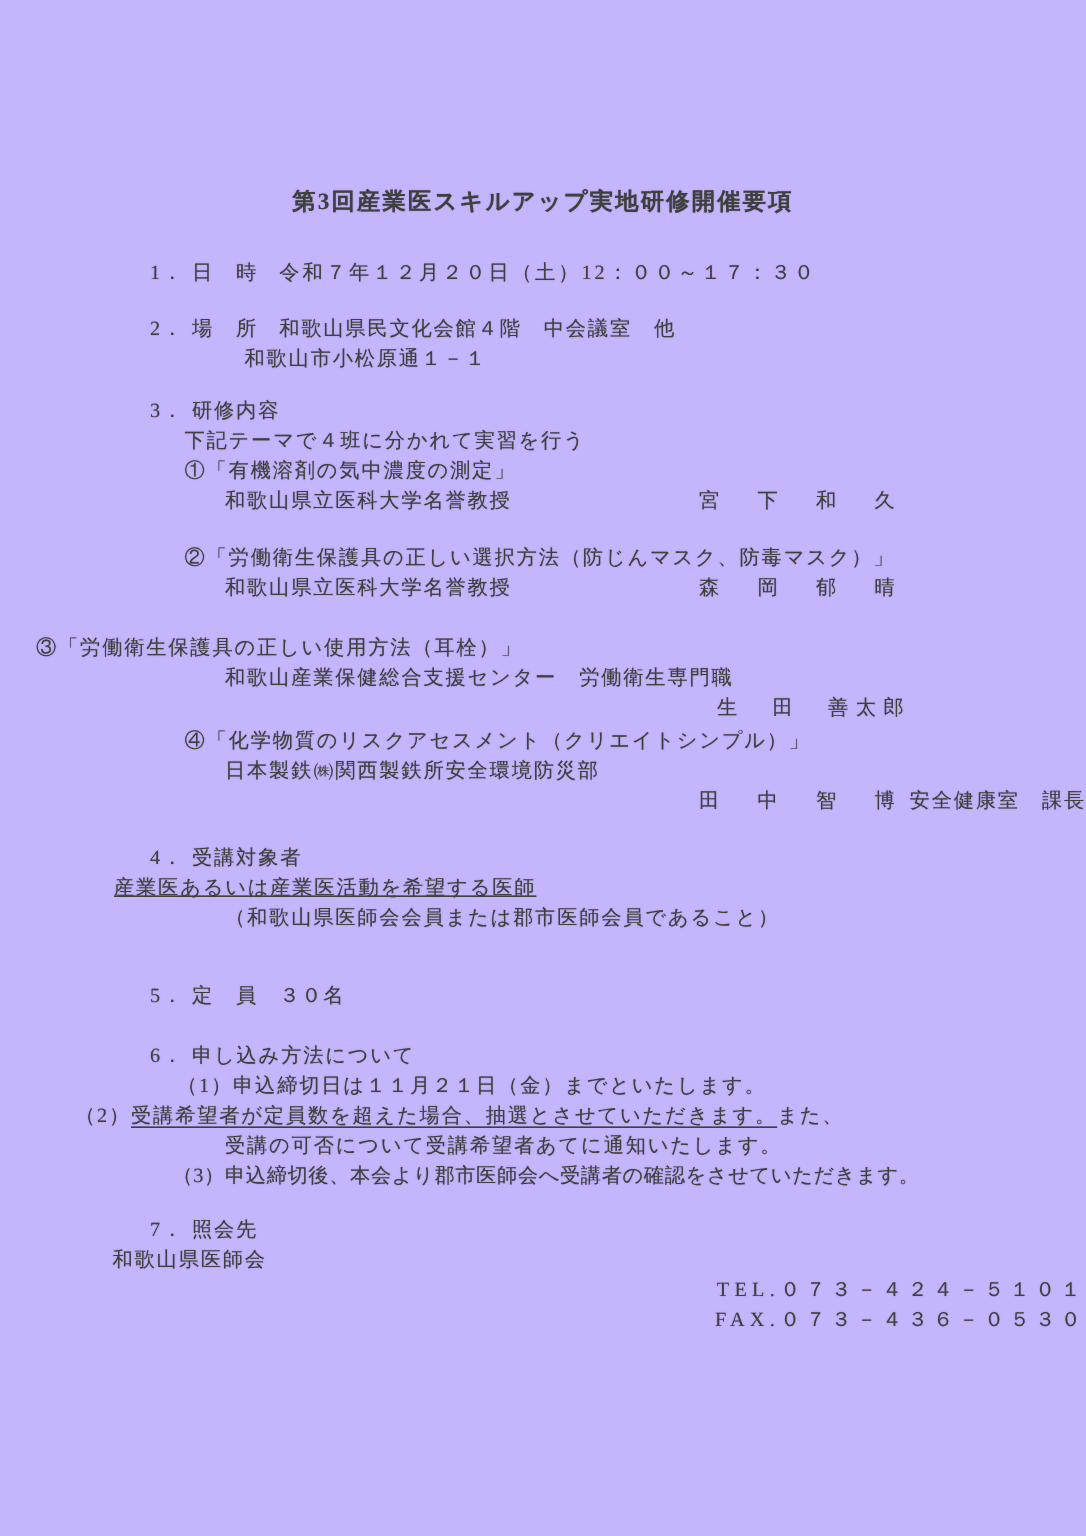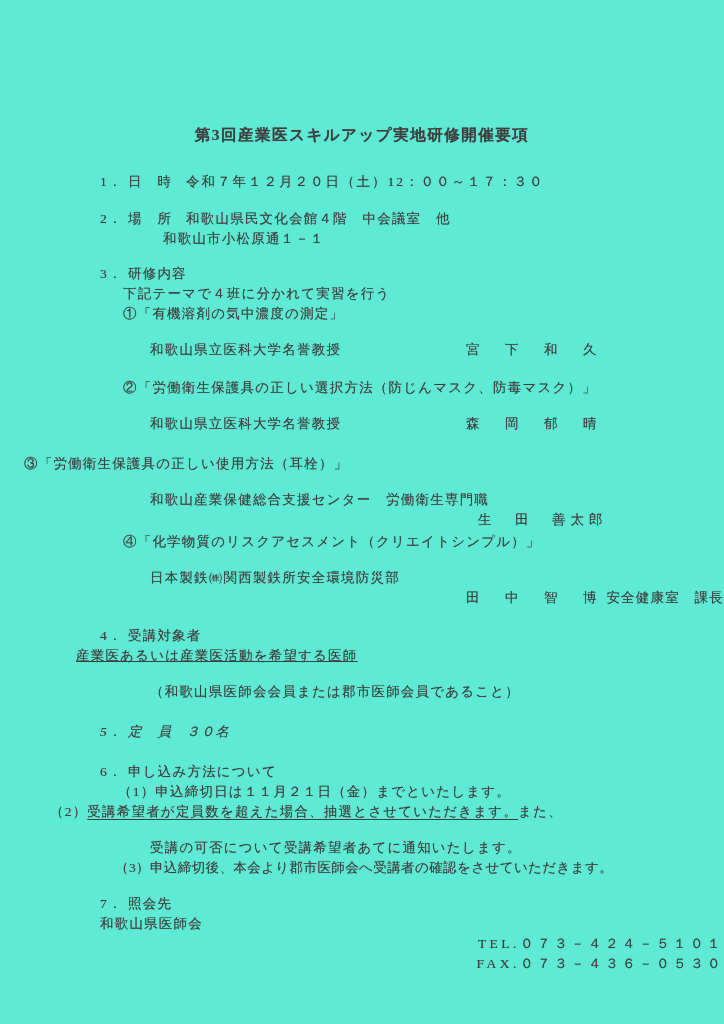--- a/index.html
+++ b/index.html
@@ -1,20 +1,20 @@
 <!DOCTYPE html>
 <html><head>
 <meta charset="utf-8">
 <style>
   html,body{margin:0;padding:0;background:#e8e8e8;}
   .page{
     position:relative;
     width:724px;height:1024px;
     margin:0 auto;
-    background:#5eead4;
+    background:#c4b5fd;
     font-family:"Liberation Serif","DejaVu Serif",serif;
     color:#3f3f3f;
     text-shadow:0 0 0.8px rgba(75,75,75,.55);
     overflow:hidden;
   }
   .title{
     margin:0;
     padding-top:124px;
     text-align:center;
     font-size:15.5px;
@@ -24,21 +24,21 @@
   }
   .line{
     position:relative;
     font-size:13.5px;
     line-height:20px;
     letter-spacing:1.2px;
     white-space:nowrap;
   }
   .ind0{padding-left:100px;}
   .ind1{padding-left:123px;}
-  .ind2{padding-left:150px;margin-top:16px;}
+  .ind2{padding-left:150px;}
   .ind3{padding-left:170px;text-align:right;}
   .ind4{padding-left:103px;text-align:right;}
   .secnum{display:inline-block;min-width:28px;}
   .seclabel{display:inline-block;}
   .secvalue{margin-left:14px;}
   .wide{letter-spacing:2px;}
   .name{
     position:absolute;
     left:466px;top:0;
     letter-spacing:6px;
@@ -115,21 +115,21 @@
   <div class="line ind0" style="margin-top:18px;">
     <span class="secnum">4．</span><span class="seclabel">受講対象者</span>
   </div>
   <div class="line" style="padding-left:76px;text-decoration:underline;">
     <span>産業医あるいは産業医活動を希望する医師</span>
   </div>
   <div class="line ind2">
     <span>（和歌山県医師会会員または郡市医師会員であること）</span>
   </div>
 
-  <div class="line ind0" style="margin-top:20px;font-style:italic;">
+  <div class="line ind0" style="margin-top:32px;">
     <span class="secnum">5．</span><span class="seclabel">定　員</span><span class="secvalue">３０名</span>
   </div>
 
   <div class="line ind0" style="margin-top:20px;">
     <span class="secnum">6．</span><span class="seclabel">申し込み方法について</span>
   </div>
   <div class="line" style="padding-left:118px;">
     <span>（1）</span><span>申込締切日は１１月２１日（金）までといたします。</span>
   </div>
   <div class="line" style="padding-left:50px;">
@@ -138,21 +138,21 @@
   <div class="line ind2">
     <span>受講の可否について受講希望者あてに通知いたします。</span>
   </div>
   <div class="line" style="padding-left:115px;letter-spacing:0.4px;">
     <span>（3）</span><span>申込締切後、本会より郡市医師会へ受講者の確認をさせていただきます。</span>
   </div>
 
   <div class="line ind0" style="margin-top:16px;">
     <span class="secnum">7．</span><span class="seclabel">照会先</span>
   </div>
-  <div class="line" style="padding-left:100px;">
+  <div class="line" style="padding-left:75px;">
     <span>和歌山県医師会</span>
   </div>
   <div class="line ind4 phone">
     <span>TEL.０７３－４２４－５１０１</span>
   </div>
   <div class="line ind4 phone">
     <span>FAX.０７３－４３６－０５３０</span>
   </div>
 
 </div>

